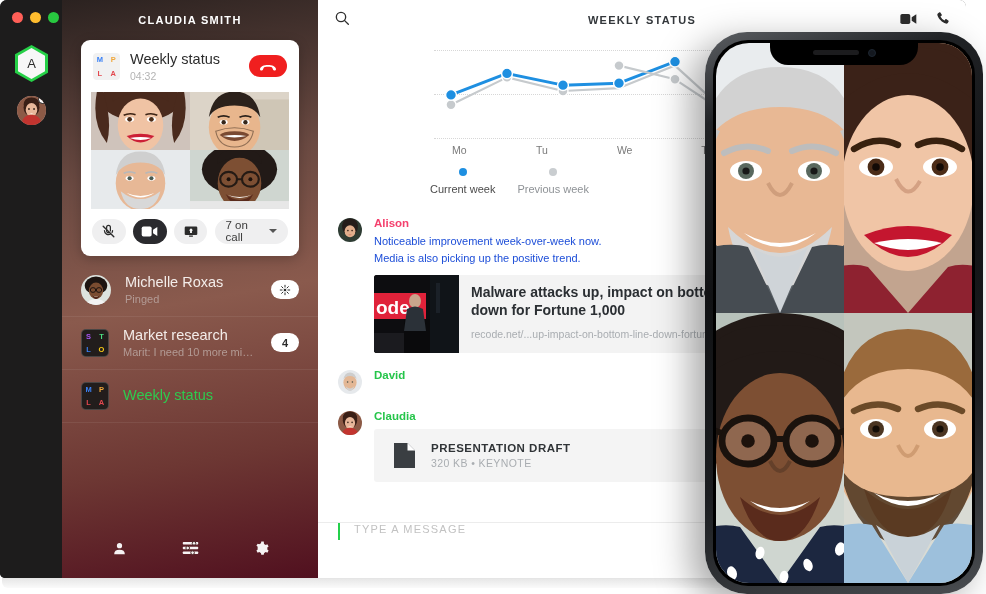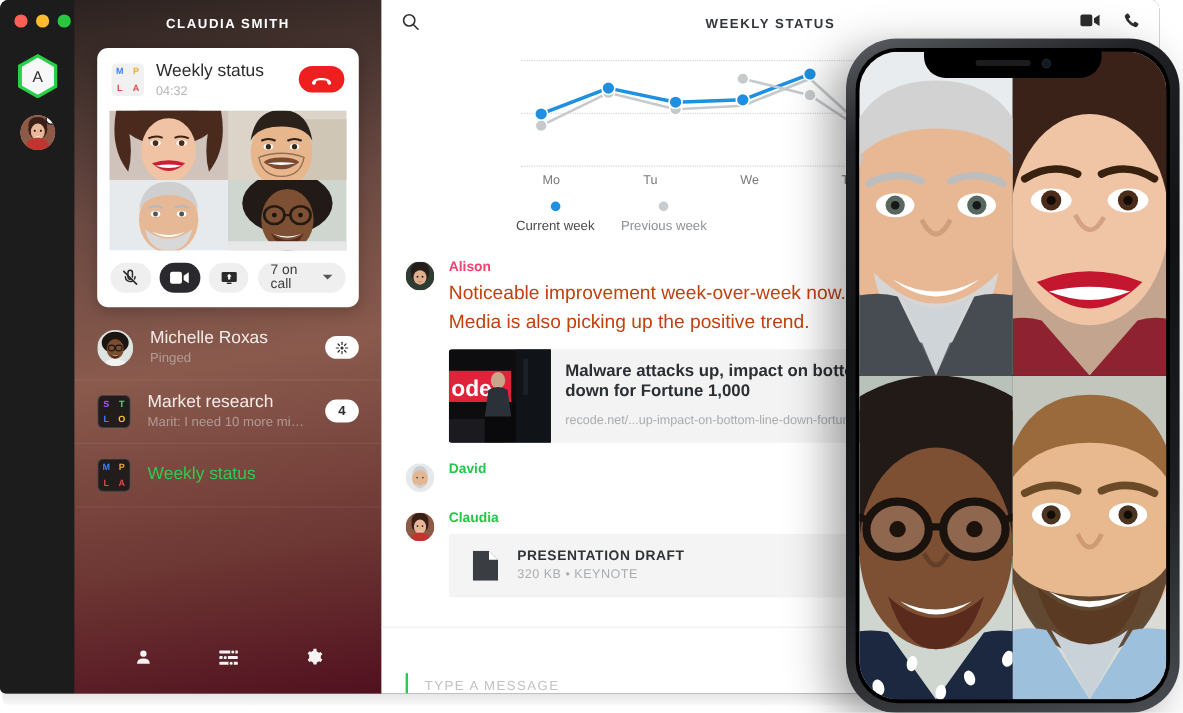--- a/index.html
+++ b/index.html
@@ -192,42 +192,42 @@
   .xlab { flex: 1 1 0; text-align: center; font-size: 10.5px; color: #7a7a7a; }
   .legend { display: flex; gap: 22px; margin: 12px 0 0 68px; align-items: center; }
   .leg { display: flex; align-items: center; gap: 7px; font-size: 11px; color: #4b4b4b; flex-direction: column; }
   .leg .d { width: 8px; height: 8px; border-radius: 50%; }
 
   .msg-list { padding: 14px 0 0 0; }
   .msg { display: flex; gap: 12px; padding: 8px 20px 8px 20px; }
   .msg .mav { width: 24px; height: 24px; border-radius: 50%; overflow: hidden; flex: 0 0 24px; margin-top:1px; }
   .msg-body { flex: 1 1 auto; min-width: 0; }
   .msg-author { font-size: 11.5px; font-weight: 700; margin-bottom: 4px; }
-  .msg-line { font-size: 16px; color: #c2410c; line-height: 1.52; }
+  .msg-line { font-size: 11px; color: #1d4ed8; line-height: 1.52; }
 
   .link-card {
     margin-top: 9px; background: #f3f3f3; border-radius: 3px;
     display: flex; height: 78px; overflow: hidden; width: 430px; cursor: pointer;
   }
   .link-thumb { width: 85px; flex: 0 0 85px; position: relative; overflow: hidden; background:#111; }
   .link-meta { padding: 9px 12px; min-width: 0; }
   .link-title { font-size: 14px; font-weight: 700; color: #2b2f33; line-height: 1.25; white-space: nowrap; }
   .link-url { font-size: 10.5px; color: #a9adb1; margin-top: 9px; white-space: nowrap; }
 
   .file-card {
     margin-top: 7px; background: #f4f4f4; border-radius: 3px;
     display: flex; align-items: center; gap: 16px; padding: 13px 20px;
     width: 430px; cursor: pointer;
   }
   .file-name { font-size: 11.5px; font-weight: 700; color: #303437; letter-spacing: .5px; }
   .file-sub { font-size: 10.5px; color: #a9adb1; margin-top: 3px; letter-spacing: .4px; }
 
   .composer {
     height: 56px; flex: 0 0 56px; border-top: 1px solid #ececec;
-    display: flex; align-items: flex-end; padding: 0 20px; gap: 14px; background:#fff;
+    display: flex; align-items: flex-start; padding: 0 20px; gap: 14px; background:#fff;
   }
   .caret-bar { width: 2px; height: 17px; background: #24d04b; flex: 0 0 2px; }
   .composer-input {
     flex: 1 1 auto; border: none; outline: none; background: transparent;
     font-family: "Liberation Sans", sans-serif;
     font-size: 11px; letter-spacing: 1.2px; color: #3a3a3a;
   }
   .composer-input::placeholder { color: #c2c2c2; letter-spacing: 1.2px; }
 
   .scrollbar {

